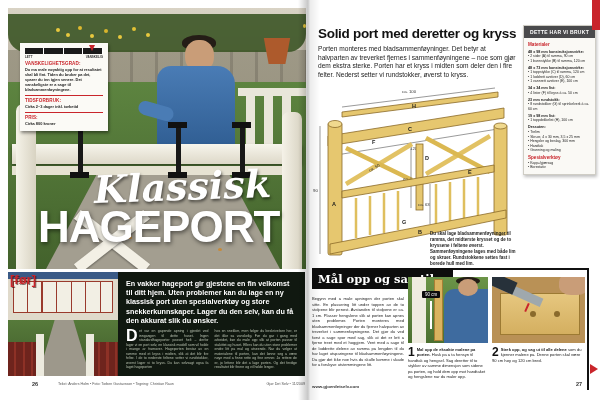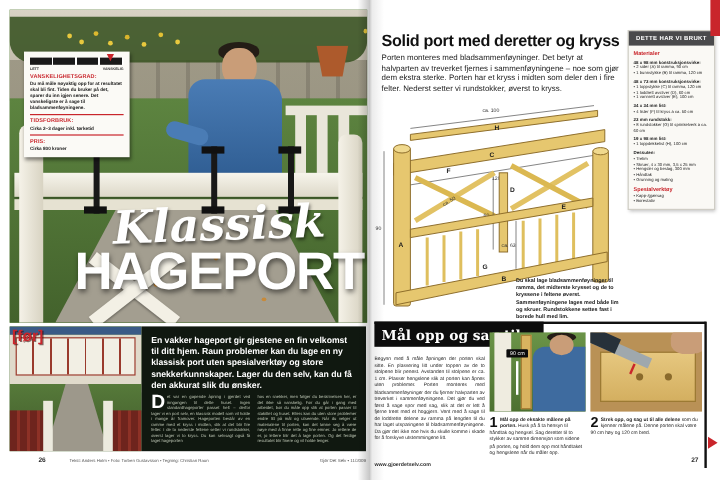--- a/index.html
+++ b/index.html
@@ -47,21 +47,21 @@
   .gauge-bar{height:6px;background:repeating-linear-gradient(90deg,#1a1a1a 0 18px,#fff 18px 19.5px);position:relative;margin-top:1px}
   .gauge-marker{position:absolute;left:82%;top:-3px;width:0;height:0;
     border-left:3.5px solid transparent;border-right:3.5px solid transparent;border-top:6px solid #c9252b}
   .gauge-labels{display:flex;justify-content:space-between;font-size:3px;font-weight:bold;color:#333;margin:1px 0 2px}
   .ip-title{color:#c9252b;font-weight:bold;font-size:4.6px;margin:2px 0 1px;letter-spacing:.1px}
   .ip-text{font-size:3.9px;line-height:5px;font-weight:bold;color:#1a1a1a}
   .ip-div{border-top:1px solid #c9252b;margin:3px 0 0}
 
   #hl-script{position:absolute;left:86px;top:156px;font-family:"DejaVu Serif",serif;font-style:italic;font-weight:bold;
     font-size:38px;color:#fff;text-shadow:1px 2px 3px rgba(0,0,0,.55);transform:rotate(-2deg)}
-  #hl-main{position:absolute;left:54px;top:194px;font-size:44px;font-weight:bold;color:#fff;letter-spacing:-1px;
+  #hl-main{position:absolute;left:30px;top:194px;font-size:44px;font-weight:bold;color:#fff;letter-spacing:-1px;
     text-shadow:1px 2px 4px rgba(0,0,0,.5)}
 
   #before-photo{position:absolute;left:8px;top:272px;width:110px;height:104px;overflow:hidden;background:#4f7034}
   .bw-wall{position:absolute;left:0;top:0;right:0;height:48px;background:#e0dacb}
   .bw-roofline{position:absolute;left:0;top:0;right:0;height:7px;background:#3a5a86}
   .bw-band{position:absolute;left:5px;top:9px;right:5px;height:32px;background:#f2efe4;border:1px solid #9a3a2c;
     background-image:repeating-linear-gradient(90deg,transparent 0 13px,#9a3a2c 13px 14.5px)}
   .bw-grass{position:absolute;left:0;top:48px;right:0;bottom:0;background:linear-gradient(#567a3a,#40592a)}
   .bw-path{position:absolute;left:30px;right:28px;top:48px;bottom:0;background:#9d988b;
     clip-path:polygon(32% 0,68% 0,100% 100%,0 100%)}
@@ -204,21 +204,21 @@
     <div class="bw-grass"></div>
     <div class="bw-path"></div>
     <div class="bw-fence" style="left:0;width:30px"></div>
     <div class="bw-fence" style="right:0;width:26px"></div>
     <div class="bw-post" style="left:28px"></div>
     <div class="bw-post" style="right:24px"></div>
   </div>
   <div id="before-label">[før]</div>
 
   <div id="intro-panel">
-    <div class="intro-text">En vakker hageport gir gjestene en fin velkomst til ditt hjem. Raun problemer kan du lage en ny klassisk port uten spesialverktøy og store snekkerkunnskaper. Lager du den selv, kan du få den akkurat slik du ønsker.</div>
+    <div class="intro-text">En vakker hageport gir gjestene en fin velkomst til ditt hjem. Uten problemer kan du lage en ny klassisk port uten spesialverktøy og store snekkerkunnskaper. Lager du den selv, kan du få den akkurat slik du ønsker.</div>
     <div class="cols">
       <div class="col">
         <span class="dropcap">D</span><span>et var en gapende åpning i gjerdet ved inngangen til dette huset. Ingen standardhageporter passet helt – derfor lager vi en port selv, en klassisk modell som vil holde i mange år framover. Hageporten består av en ramme med et kryss i midten, slik at det blir fire felter. I de to nederste feltene setter vi rundstokker, øverst lager vi to kryss. Du kan selvsagt også få laget hageporten</span>
       </div>
       <div class="col">hos en snekker, men følger du beskrivelsen her, er det ikke så vanskelig. Før du går i gang med arbeidet, bør du måle opp slik at porten passer til stakittet og huset. Ellers kan du uten store problemer endre litt på mål og utseende. Når du velger ut materialene til porten, kan det lønne seg å være nøye med å finne rette og fine emner. Jo rettere de er, jo lettere blir det å lage porten. Og det ferdige resultatet blir finere og vil holde lenger.</div>
     </div>
   </div>
 
   <div class="pgnum" style="left:32px">26</div>
   <div id="credits">Tekst: Anders Holm • Foto: Torben Gustavsson • Tegning: Christian Raun</div>

